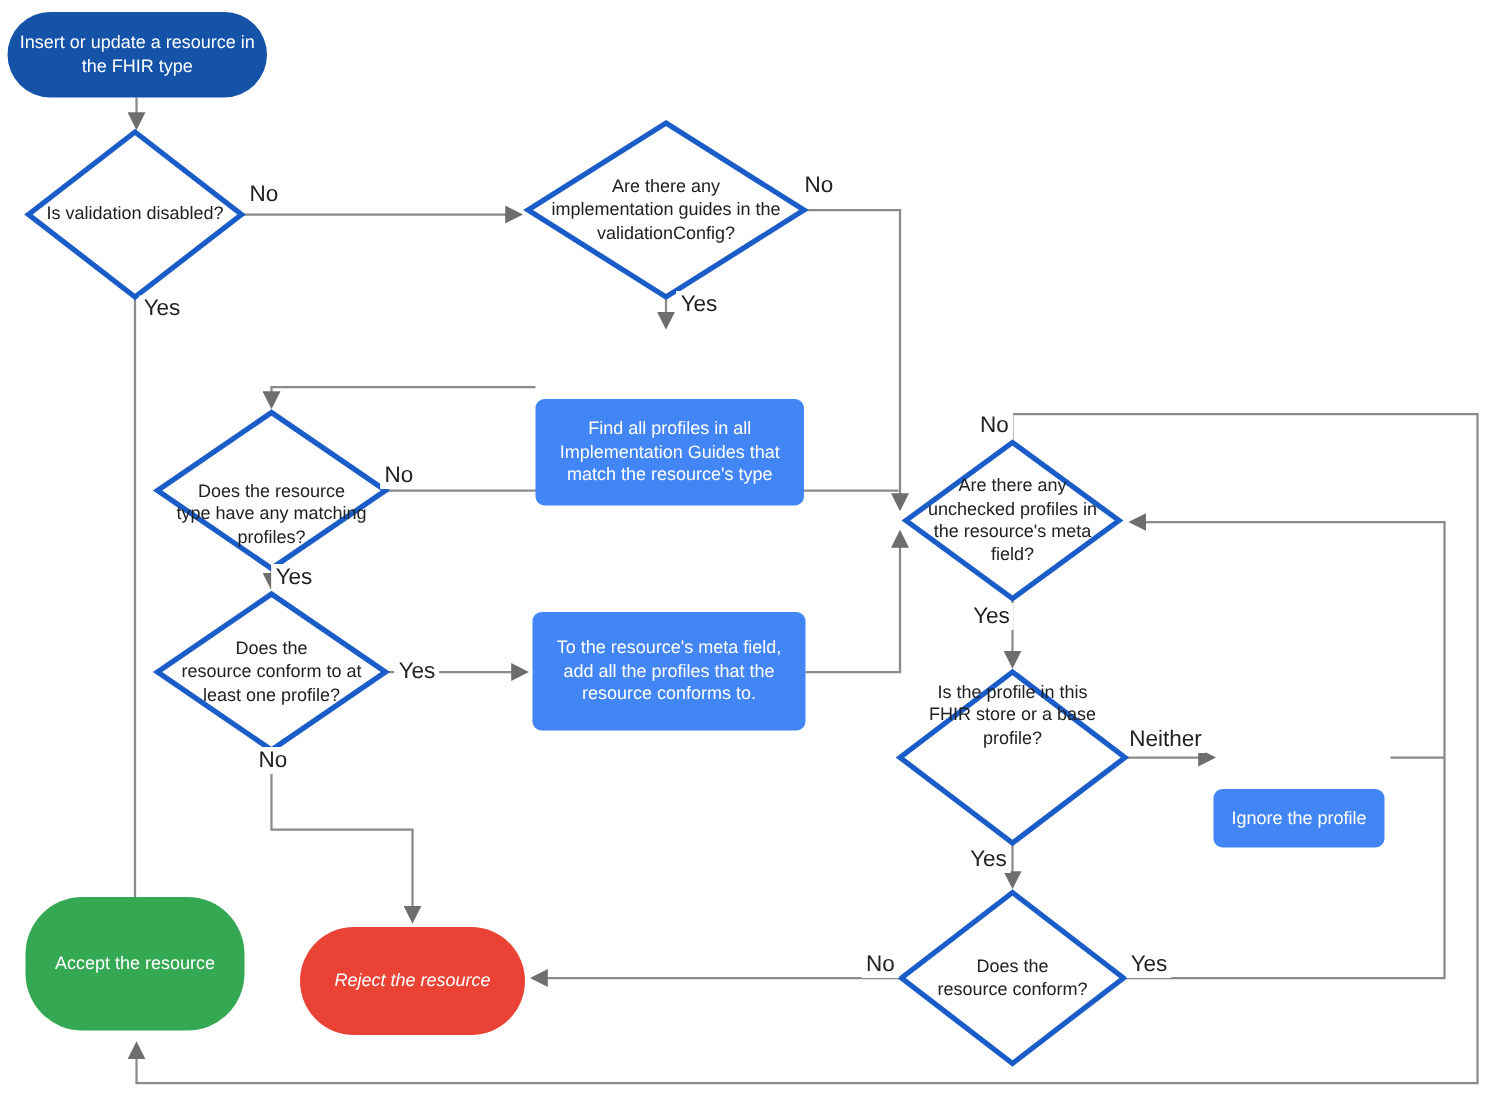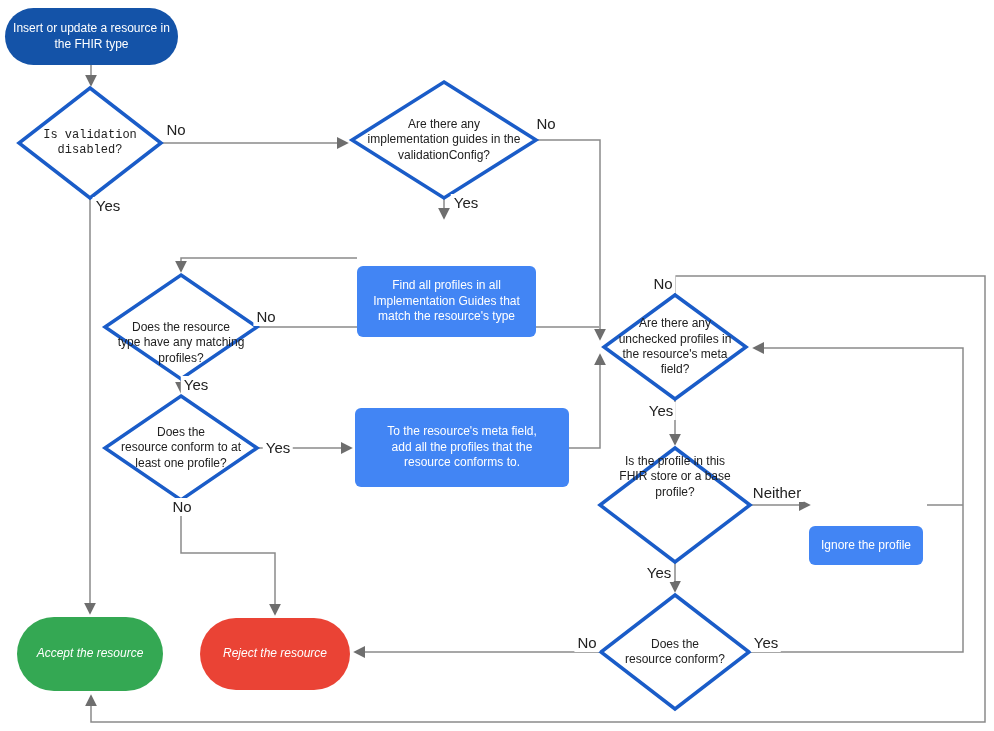--- a/index.html
+++ b/index.html
@@ -75,31 +75,31 @@
     </g>
   </svg>
 
   <div class="node stadium start" style="left:5px;top:8px;width:173px;height:57px;">Insert or update a resource in
 the FHIR type</div>
 
   <div class="node proc" style="left:357px;top:222px;width:179px;height:71px;margin-top:44px;">Find all profiles in all
 Implementation Guides that
 match the resource's type</div>
 
-  <div class="node proc" style="left:355px;top:408px;width:214px;height:79px;">To the resource's meta field,
+  <div class="node proc" style="left:355px;top:408px;width:182px;height:79px;">To the resource's meta field,
 add all the profiles that the
 resource conforms to.</div>
 
   <div class="node proc" style="left:809px;top:482px;width:114px;height:39px;margin-top:44px;">Ignore the profile</div>
 
-  <div class="node stadium accept" style="left:17px;top:617px;width:146px;height:74px;font-style:italic;">Accept the resource</div>
+  <div class="node stadium accept" style="left:17px;top:598px;width:146px;height:89px;">Accept the resource</div>
 
   <div class="node stadium reject" style="left:200px;top:618px;width:150px;height:72px;">Reject the resource</div>
 
-  <div class="node dtext" style="left:19px;top:88px;width:142px;height:110px;font-family:Liberation Mono, monospace;">Is validation disabled?</div>
+  <div class="node dtext" style="left:19px;top:88px;width:142px;height:110px;">Is validation disabled?</div>
 
   <div class="node dtext" style="left:352px;top:82px;width:184px;height:116px;">Are there any
 implementation guides in the
 validationConfig?</div>
 
   <div class="node dtext" style="left:105px;top:291px;width:152px;height:104px;">Does the resource
 type have any matching
 profiles?</div>
 
   <div class="node dtext" style="left:105px;top:396px;width:152px;height:104px;">Does the

